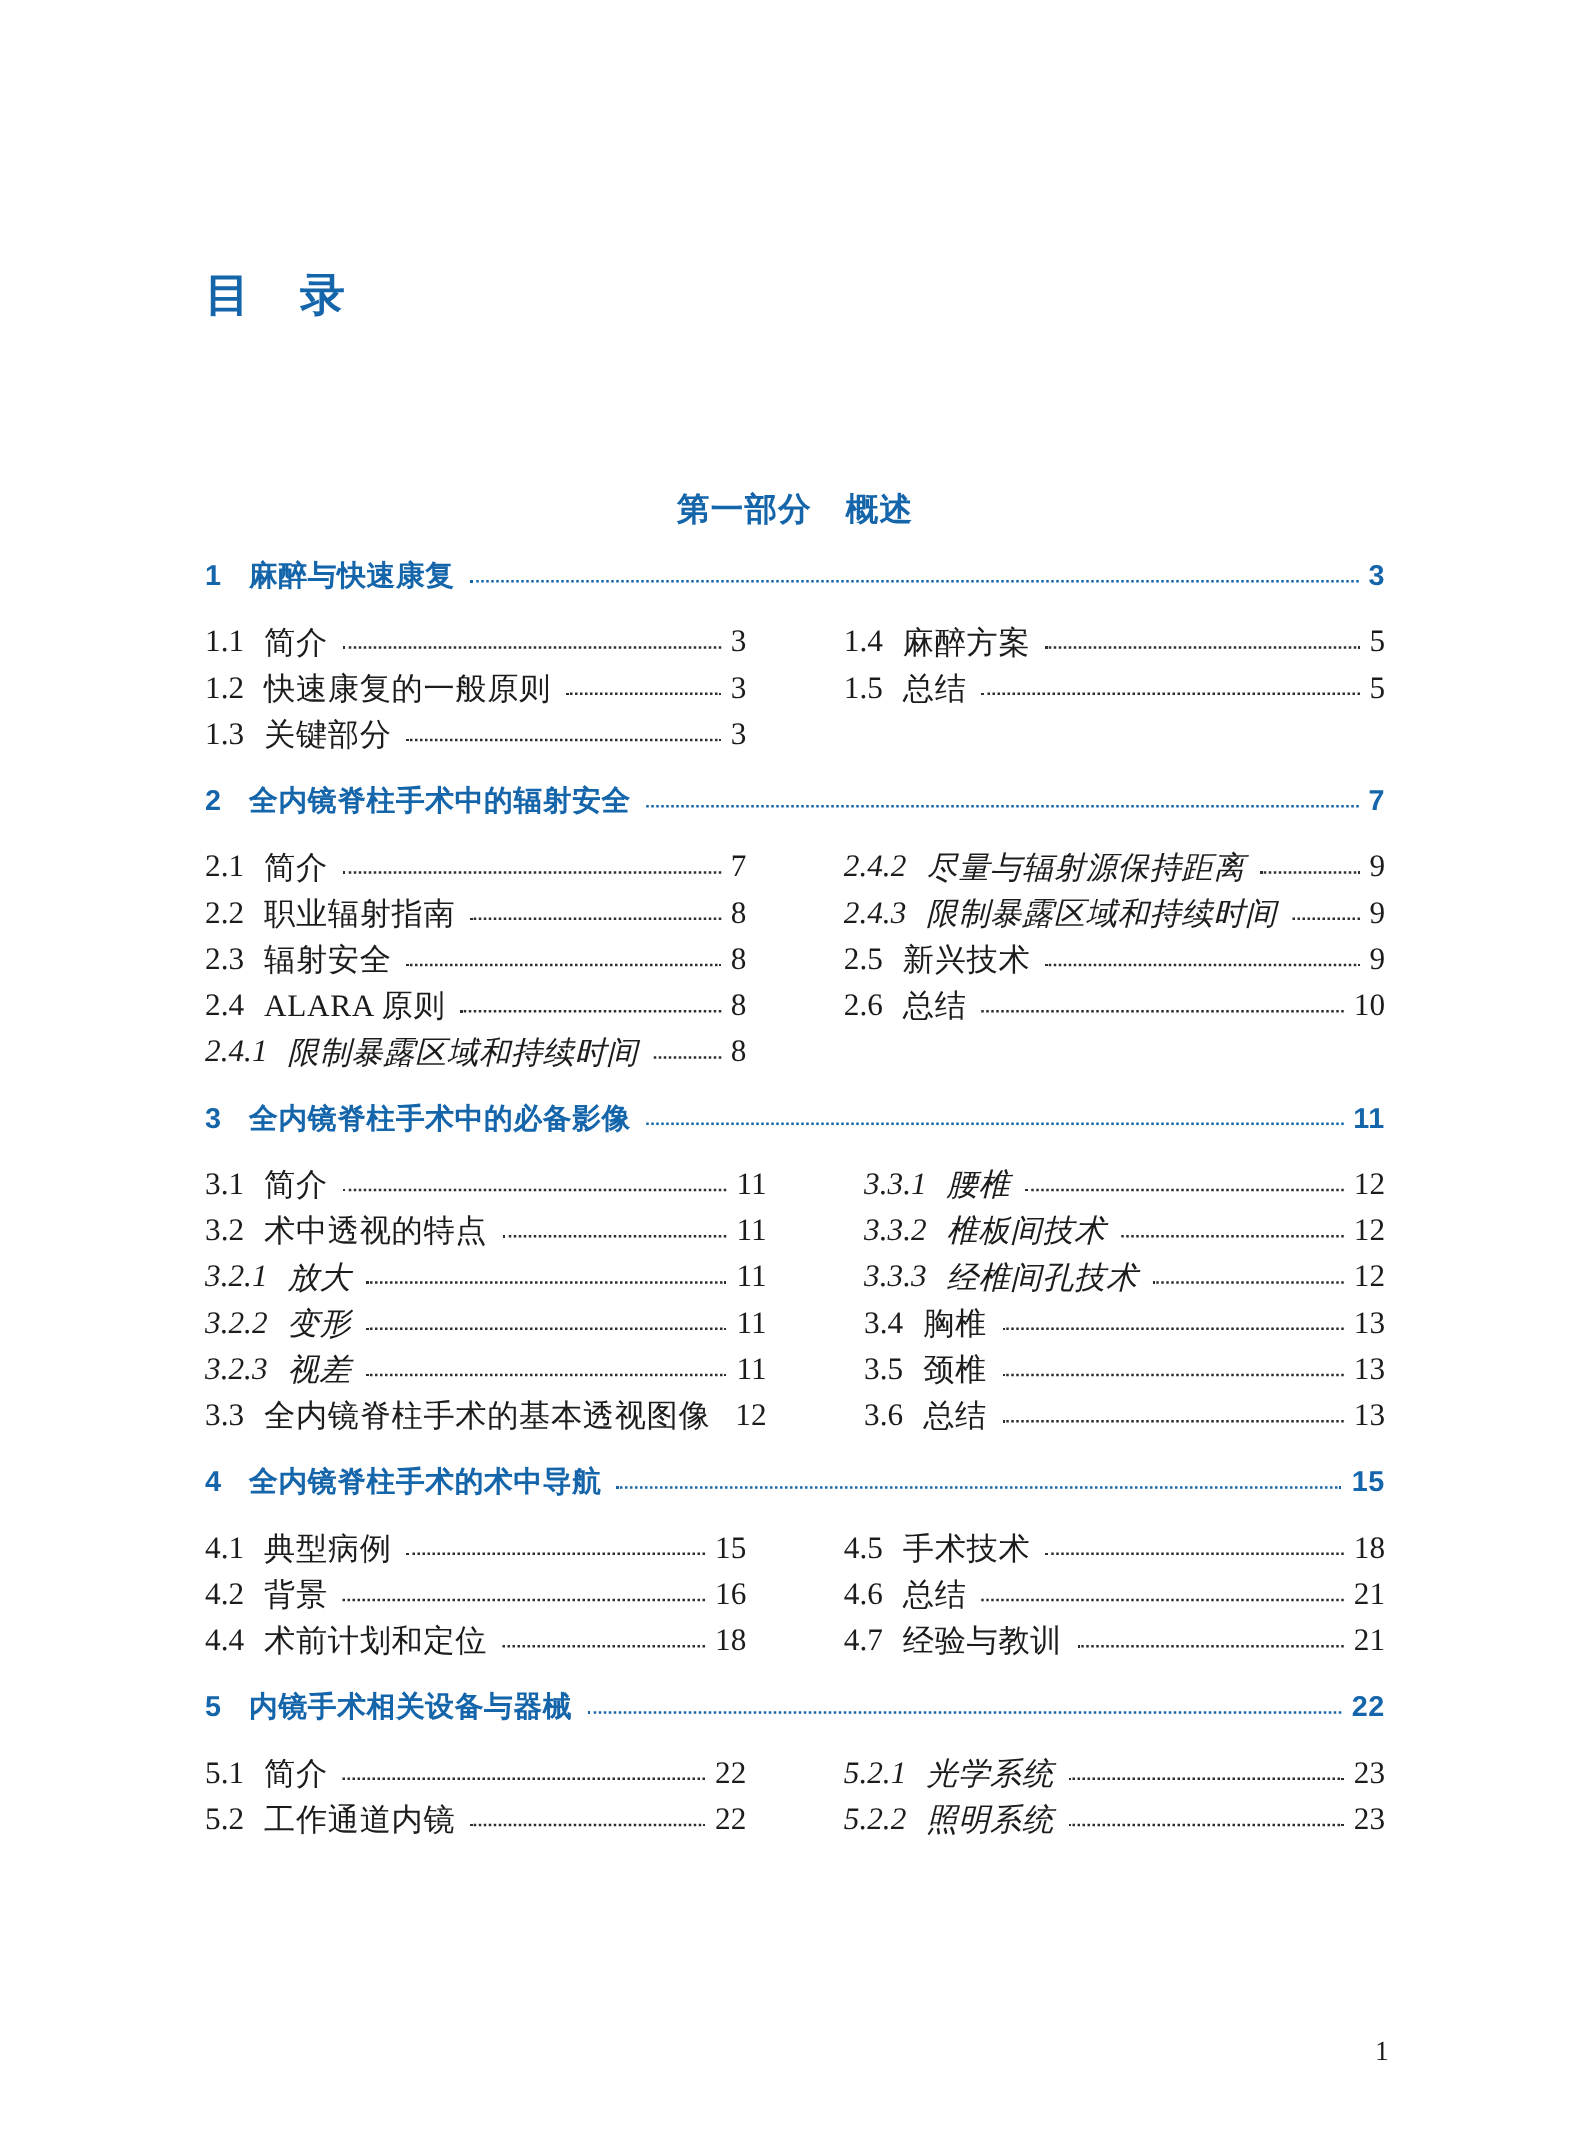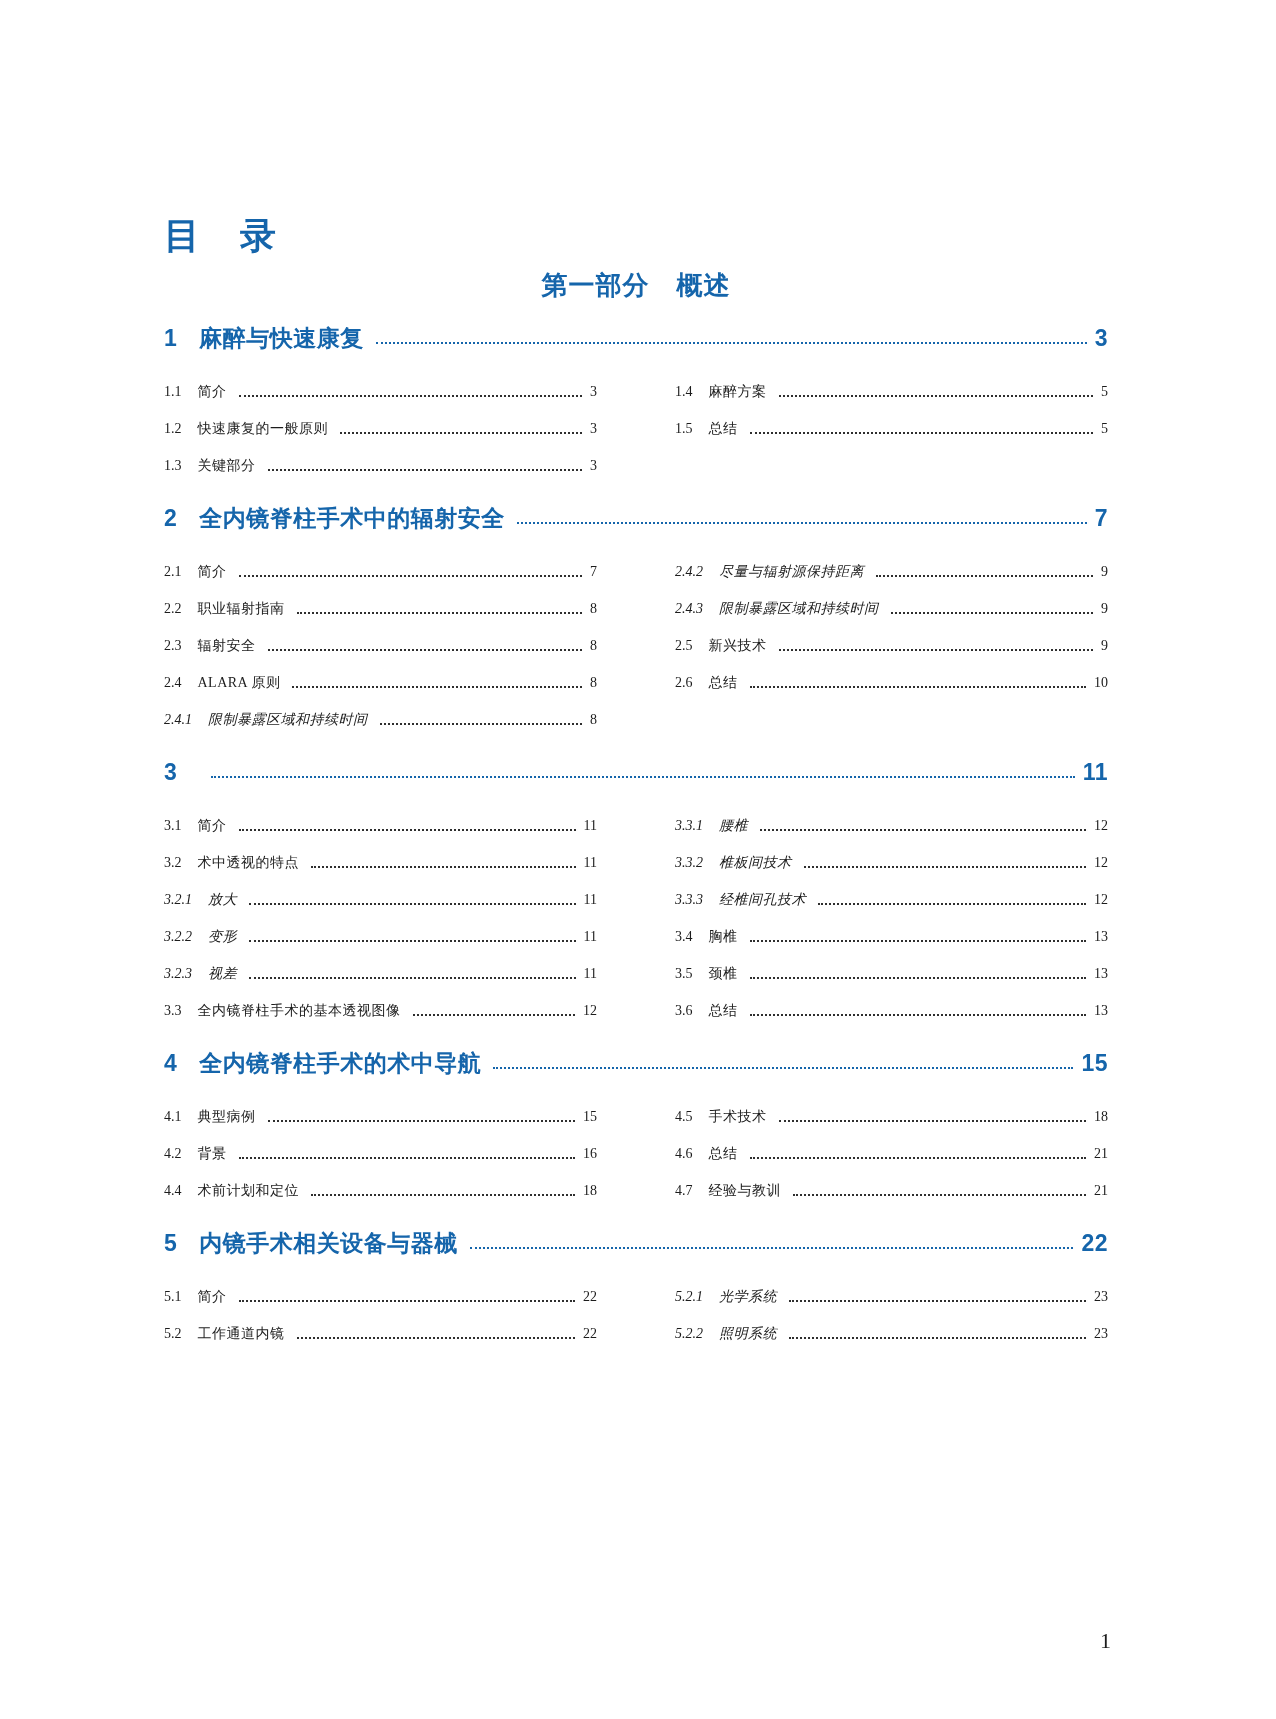--- a/index.html
+++ b/index.html
@@ -7,38 +7,38 @@
     width:1276px;height:1719px;position:relative;background:#ffffff;
     font-family:"Liberation Serif","DejaVu Serif",serif;color:#1c1c1c;
     overflow:hidden;
   }
   .content{position:absolute;left:164px;top:205px;width:944px;}
   .doc-title{
     font-size:36px;font-weight:bold;color:#1565ab;line-height:62px;
     letter-spacing:2px;font-family:"Liberation Serif","DejaVu Serif",serif;
   }
   .part-heading{
-    height:37px;line-height:37px;text-align:center;
+    margin-top:122px;height:37px;line-height:37px;text-align:center;
     font-family:"Liberation Sans","DejaVu Sans",sans-serif;
     font-weight:bold;font-size:26px;color:#1565ab;letter-spacing:1px;
   }
   .chapters{margin-top:10px;}
   .ch-row{
     height:37px;margin:16px 0;display:flex;align-items:center;
     font-family:"Liberation Sans","DejaVu Sans",sans-serif;
     font-weight:bold;font-size:23px;color:#1565ab;letter-spacing:0.5px;
   }
   .ch-num{margin-right:22px;}
   .leader{
     flex:1;height:9px;margin:0 8px 0 12px;
     border-bottom:2.5px dotted #2e2e2e;
   }
   .ch-leader{border-bottom-color:#1565ab;}
   .cols{display:grid;grid-template-columns:1fr 1fr;column-gap:78px;}
-  .item-row{height:37px;display:flex;align-items:center;font-size:14px;}
+  .item-row{height:37px;display:flex;align-items:center;font-size:25px;}
   .i-num{margin-right:16px;white-space:nowrap;}
   .i-label{white-space:nowrap;letter-spacing:0.5px;text-align:right;}
   .i-page{white-space:nowrap;}
   .lv3 .i-num,.lv3 .i-label{font-style:italic;}
   .ch-page{white-space:nowrap;}
   .folio{
     position:absolute;top:1628px;left:1100px;width:60px;
     font-size:22px;color:#1c1c1c;
   }
 </style>
@@ -157,20 +157,21 @@
               <span class="i-label">总结</span>
               <span class="leader"></span>
               <span class="i-page">10</span>
             </div>
           </div>
         </div>
       </section>
       <section class="chapter-block">
         <div class="ch-row">
           <span class="ch-num">3</span>
+          <span class="ch-title">全内镜脊柱手术中的必备影像</span>
           <span class="leader ch-leader"></span>
           <span class="ch-page">11</span>
         </div>
         <div class="cols">
           <div class="col">
             <div class="item-row">
               <span class="i-num">3.1</span>
               <span class="i-label">简介</span>
               <span class="leader"></span>
               <span class="i-page">11</span>

